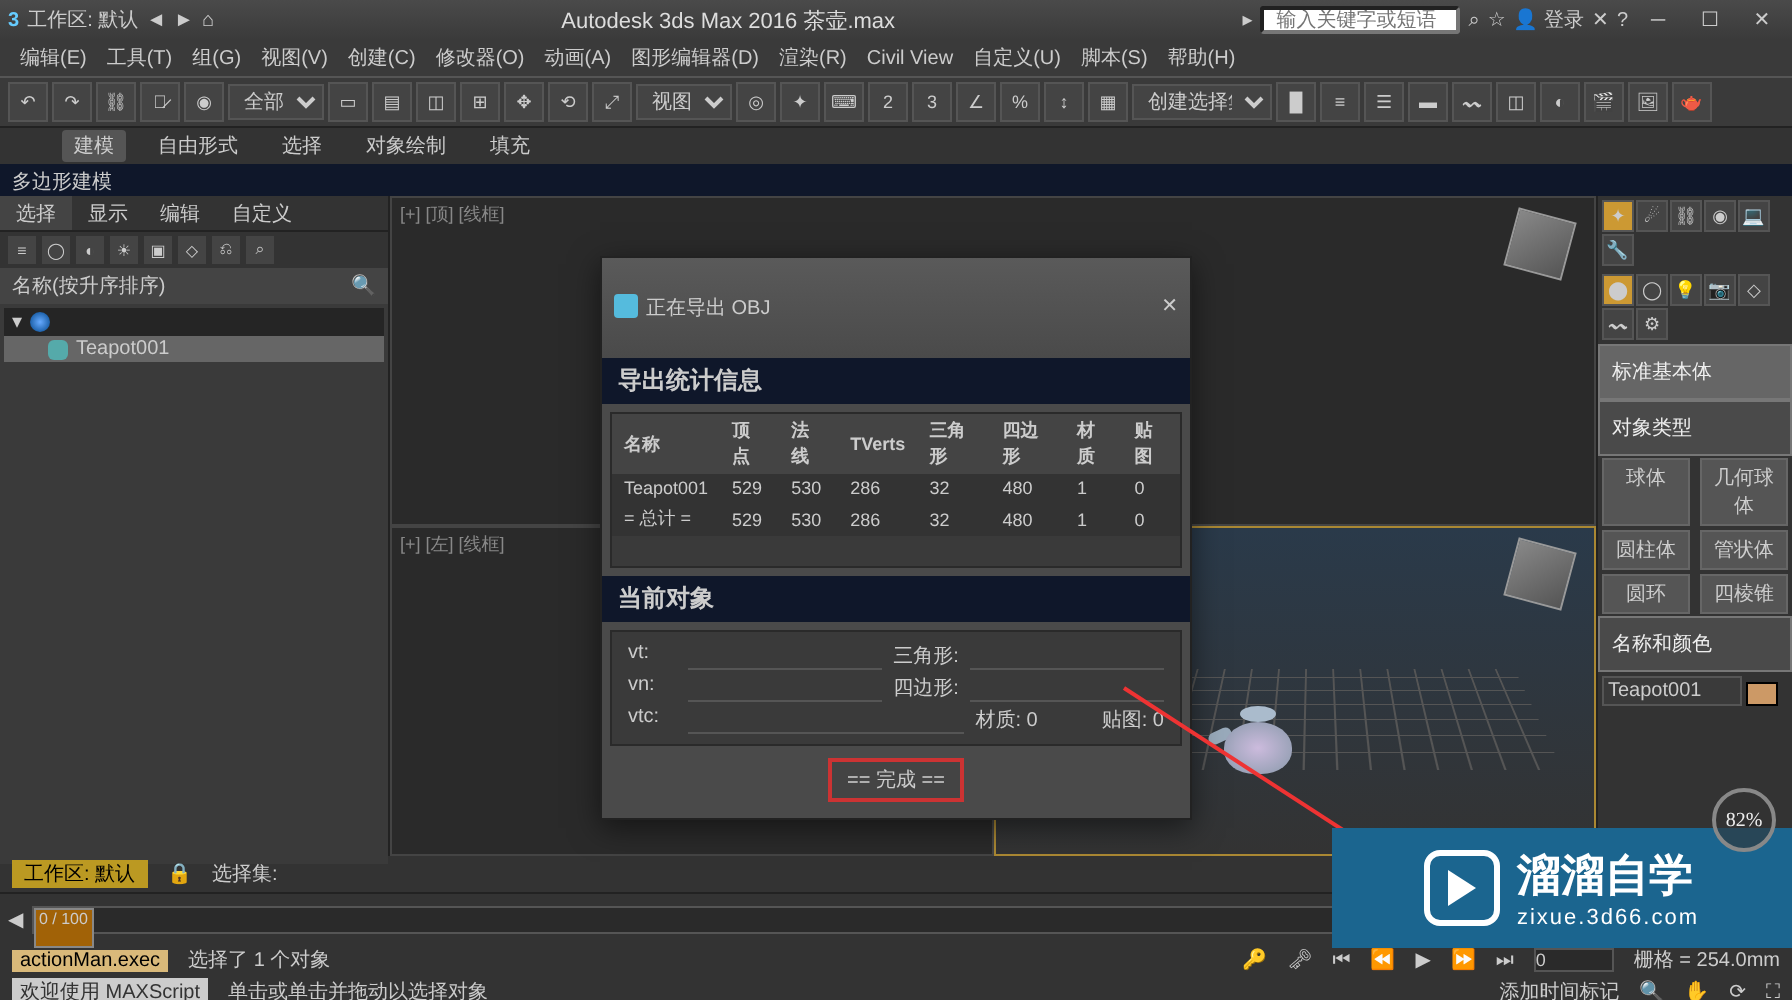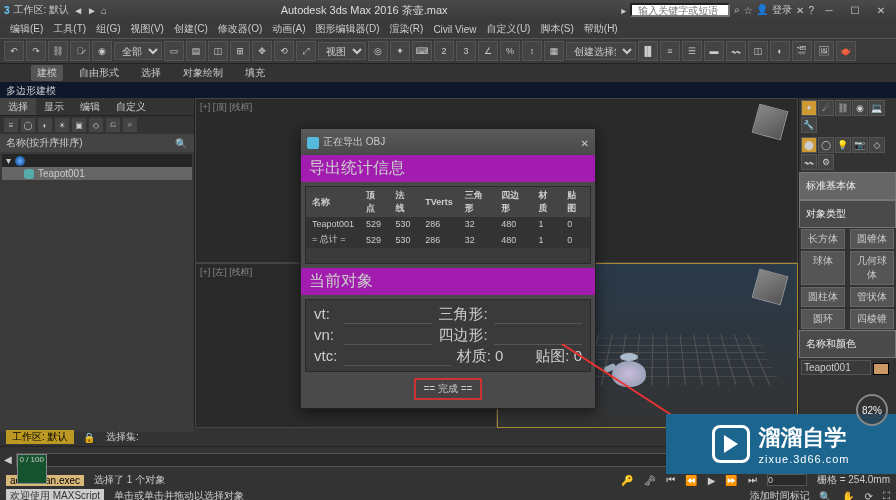--- a/index.html
+++ b/index.html
@@ -42,47 +42,47 @@
 .rightpanel .cbtn { width: 16px; height: 16px; background: #444; border: 1px solid #555; display:flex;align-items:center;justify-content:center; font-size:9px;}
 .rightpanel .cbtn.active { background: #cc9933; }
 .rightpanel .hdr { background: #666; color: #eee; text-align: left; padding: 6px; font-size: 10px; border: 1px solid #777; }
 .rightpanel .pbtn { background: #555; border: 1px solid #666; color: #ccc; text-align: center; padding: 2px; font-size: 10px; margin: 1px 2px; }
 .rightpanel .prow { display: flex; gap: 1px; }
 .rightpanel .prow .pbtn { flex: 1; }
 .rightpanel .namein { background: #3a3a3a; border: 1px solid #555; color: #ccc; width: 70px; font-size: 10px; padding: 1px 2px; margin: 2px; }
 .rightpanel .swatch { width: 16px; height: 12px; background: #cc9966; border: 1px solid #000; display:inline-block; margin-top:2px; }
 .timeline { height: 26px; background: #333; border-top: 1px solid #222; display: flex; align-items: center; padding: 0 4px; gap: 4px; position: relative; }
 .timeline .track { flex: 1; height: 14px; background: #2a2a2a; border: 1px solid #555; position: relative; }
-.timeline .handle { position: absolute; background: #14532d; height: 30px; width: 30px; font-size: 8px; text-align: center; border: 1px solid #888; }
+.timeline .handle { position: absolute; background: #a16207; height: 20px; width: 30px; font-size: 8px; text-align: center; border: 1px solid #888; }
 .statusbar { height: 18px; background: #333; display: flex; align-items: center; padding: 0 6px; font-size: 10px; gap: 10px; }
 .statusbar2 { height: 16px; background: #333; display: flex; align-items: center; padding: 0 6px; font-size: 10px; gap: 10px; }
 .status-yellow { background: #bb9922; padding: 0 6px; color: #000; }
 .dialog { position: absolute; top: 128px; left: 300px; width: 296px; background: #4a4a4a; border: 1px solid #222; box-shadow: 0 4px 14px rgba(0,0,0,.5); }
-.dialog .dtitle { background: linear-gradient(#5a5a5a,#4a4a4a); padding: 6px 6px; display: flex; align-items: flex-end; gap: 4px; }
+.dialog .dtitle { background: linear-gradient(#5a5a5a,#4a4a4a); padding: 18px 6px; display: flex; align-items: flex-start; gap: 4px; }
 .dialog .dico { width: 12px; height: 12px; background: #5bd; border-radius: 2px; }
 .dialog .dclose { margin-left: auto; color: #ccc; }
-.dialog .subhdr { background: #a21caf; padding: 3px 8px; font-size: 16px; }
+.dialog .subhdr { background: #0f172a; padding: 3px 8px; font-size: 12px; font-weight: bold; }
 .dialog .tblwrap { background: #3a3a3a; margin: 4px; border: 1px solid #2a2a2a; height: 78px; }
 .dialog table { width: 100%; font-size: 9px; color: #ccc; border-collapse: collapse; }
 .dialog th, .dialog td { padding: 2px 6px; text-align: left; }
 .dialog th { background: #444; }
 .dialog tbody tr { background: #333; }
 .dialog .section { background: #3a3a3a; margin: 4px; border: 1px solid #2a2a2a; padding: 4px 8px; }
-.dialog .frow { display: flex; gap: 6px; font-size: 15px; padding: 1px 0; }
+.dialog .frow { display: flex; gap: 6px; font-size: 10px; padding: 1px 0; }
 .dialog .frow .lbl { width: 24px; }
 .dialog .frow .line { flex: 1; border-bottom: 1px solid #555; }
 .dialog .donebtn { display: block; margin: 6px auto 8px; padding: 2px 8px; border: 2px solid #cc3333; background: #444; color: #ccc; font-size: 10px; }
 .redline { position: absolute; top: 342px; left: 560px; width: 140px; height: 90px; pointer-events: none; }
 .watermark { position: absolute; bottom: 26px; right: 0; width: 230px; height: 60px; background: #1b658f; display: flex; align-items: center; justify-content: center; gap: 8px; }
 .watermark .logo { width: 38px; height: 38px; border: 3px solid #fff; border-radius: 8px; display: flex; align-items: center; justify-content: center; }
 .watermark .play { width: 0; height: 0; border-left: 14px solid #fff; border-top: 9px solid transparent; border-bottom: 9px solid transparent; }
 .watermark .txt { color: #fff; }
 .watermark .big { font-size: 22px; font-weight: bold; }
 .watermark .sm { font-size: 11px; letter-spacing: 1px; }
-.percent-badge { position: absolute; top: 394px; right: 8px; width: 32px; height: 32px; border-radius: 50%; border: 2px solid #888; background: rgba(50,50,50,.6); display: flex; align-items: center; justify-content: center; font-size: 10px; color: #eee; }
+.percent-badge { position: absolute; top: 394px; right: 8px; width: 32px; height: 32px; border-radius: 50%; border: 2px solid #888; background: rgba(50,50,50,.6); display: flex; align-items: center; justify-content: center; font-size: 10px; color: #eee; font-family: Liberation Serif, serif; }
 .leftpanel .minibar { display:flex; gap:3px; padding:2px 4px; }
 .leftpanel .minibar span { width:14px;height:14px;background:#444;display:flex;align-items:center;justify-content:center;font-size:8px;}
 .teapot-model { position:absolute; bottom:40px; left:110px; width:42px; height:36px; }
 .teapot-body { width:34px;height:26px;background:radial-gradient(#cbd,#89a);border-radius:50% 50% 45% 45%;position:absolute;bottom:0;left:4px;}
 .teapot-spout { width:12px;height:6px;background:#9ab;position:absolute;left:-4px;top:14px;transform:rotate(-25deg);border-radius:3px;}
 .teapot-lid { width:18px;height:8px;background:#abc;border-radius:50%;position:absolute;top:2px;left:12px;}
 .wire-plane { position:absolute; top:4px; left:0; width:280px; height:100px; }
 </style>
 </head>
 <body>
@@ -252,24 +252,20 @@
       <div class="cbtn active">⬤</div>
       <div class="cbtn">◯</div>
       <div class="cbtn">💡</div>
       <div class="cbtn">📷</div>
       <div class="cbtn">◇</div>
       <div class="cbtn">〰</div>
       <div class="cbtn">⚙</div>
     </div>
     <div class="hdr">标准基本体</div>
     <div class="hdr" style="background:#4a4a4a">对象类型</div>
-    <div class="prow">
-        <div class="pbtn">长方体</div>
-        <div class="pbtn">圆锥体</div>
-      </div>
     <div class="prow">
         <div class="pbtn">球体</div>
         <div class="pbtn">几何球体</div>
       </div>
     <div class="prow">
         <div class="pbtn">圆柱体</div>
         <div class="pbtn">管状体</div>
       </div>
     <div class="prow">
         <div class="pbtn">圆环</div>

